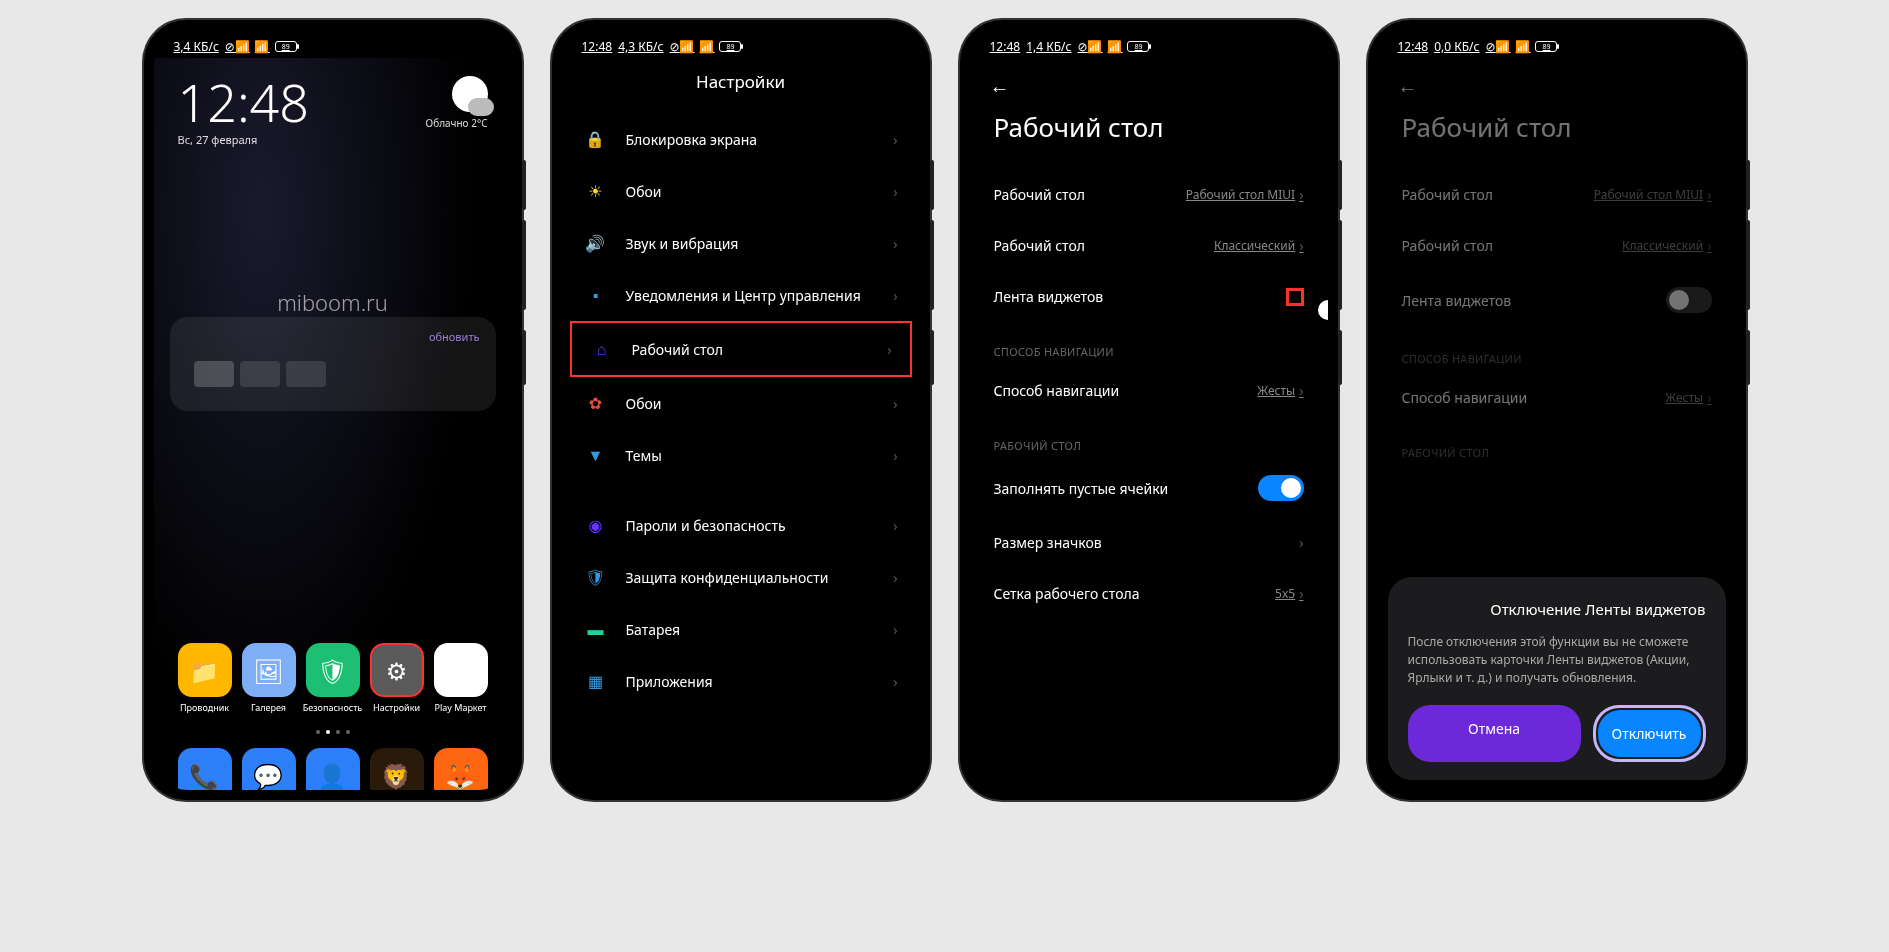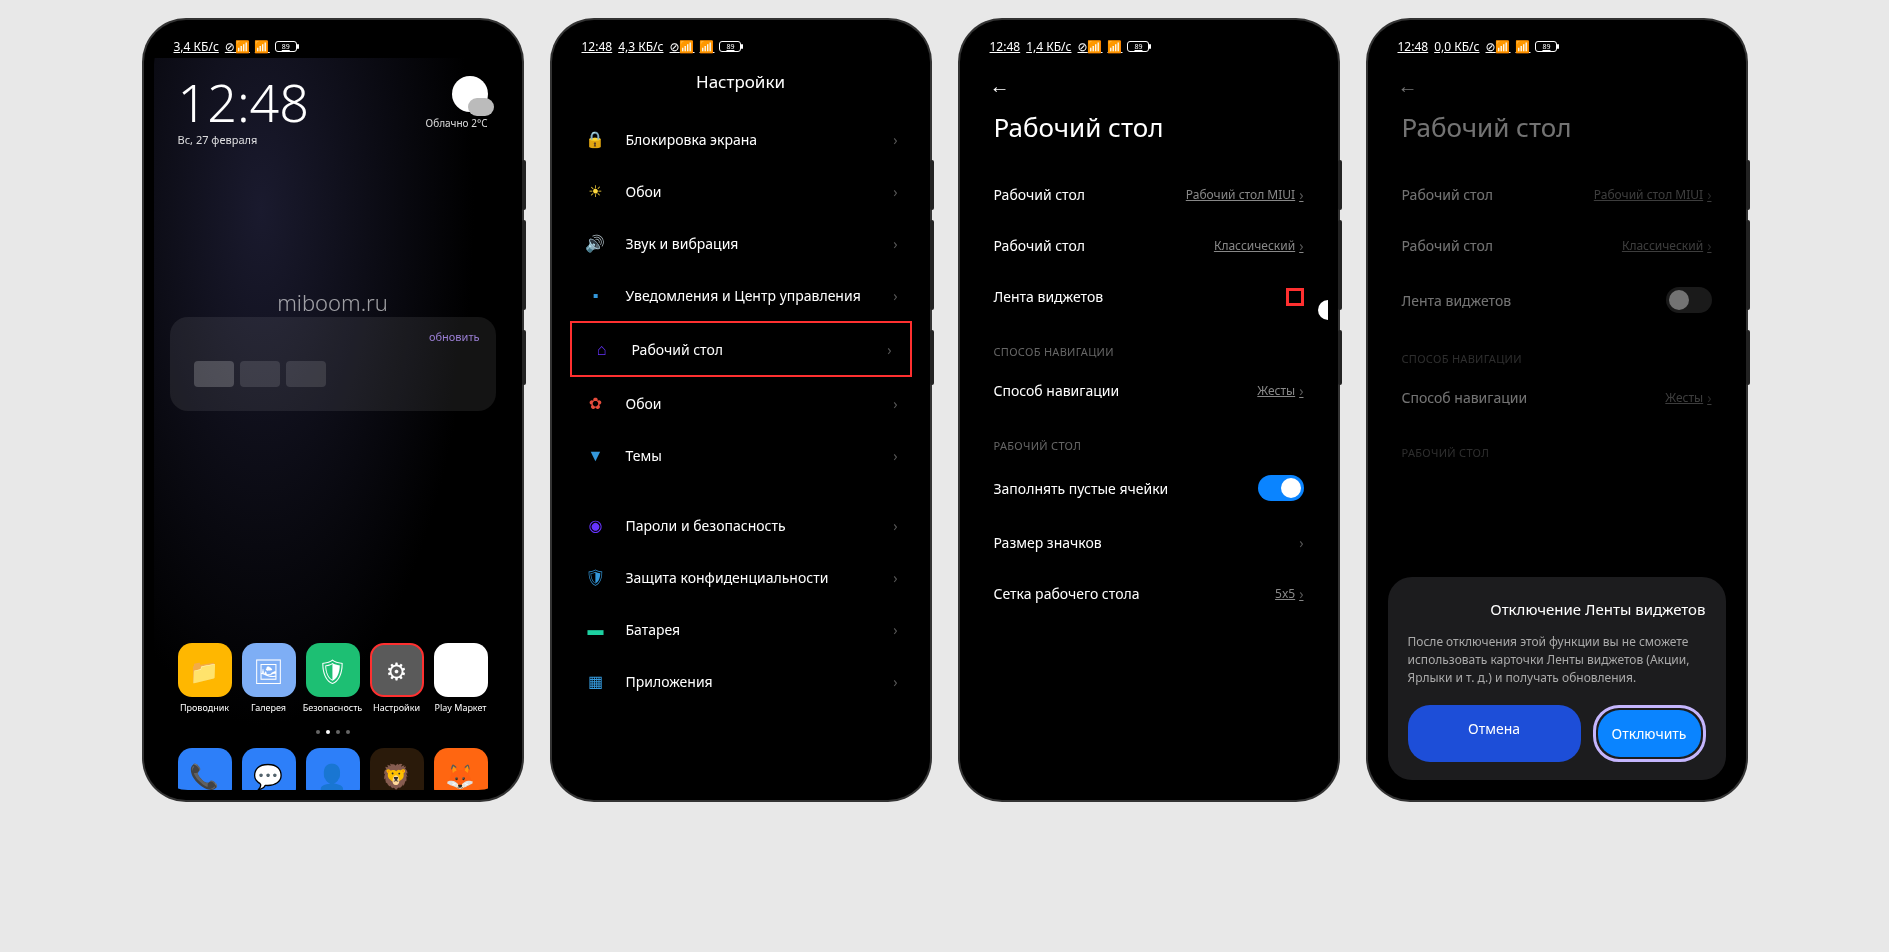--- a/index.html
+++ b/index.html
@@ -67,21 +67,21 @@
 .toggle.on::after { left: 23px; }
 .toggle-highlight { padding: 6px; border: 3px solid #ff3030; display: inline-block; }
 
 
 .dimmed { opacity: 0.45; }
 .dialog { position: absolute; bottom: 10px; left: 10px; right: 10px; background: #1c1c1e; border-radius: 24px; padding: 22px 20px 18px; }
 .dialog-title { text-align: right; font-size: 15px; margin-bottom: 14px; }
 .dialog-text { font-size: 12px; color: #aaa; line-height: 1.5; margin-bottom: 18px; }
 .dialog-buttons { display: flex; gap: 12px; }
 .dialog-btn { flex: 1; padding: 14px; border-radius: 22px; text-align: center; font-size: 14px; }
-.btn-cancel { background: #1d4ed8; }
+.btn-cancel { background: #6d28d9; }
 .btn-confirm { background: #0a84ff; }
 .btn-highlight { border: 3px solid #c4b5fd; padding: 2px; border-radius: 26px; }
 .btn-highlight .dialog-btn { margin: 0; }
 </style>
 </head>
 <body>
 
 <div class="phone">
   <div class="side-btn b1"></div>
     <div class="side-btn b2"></div>

